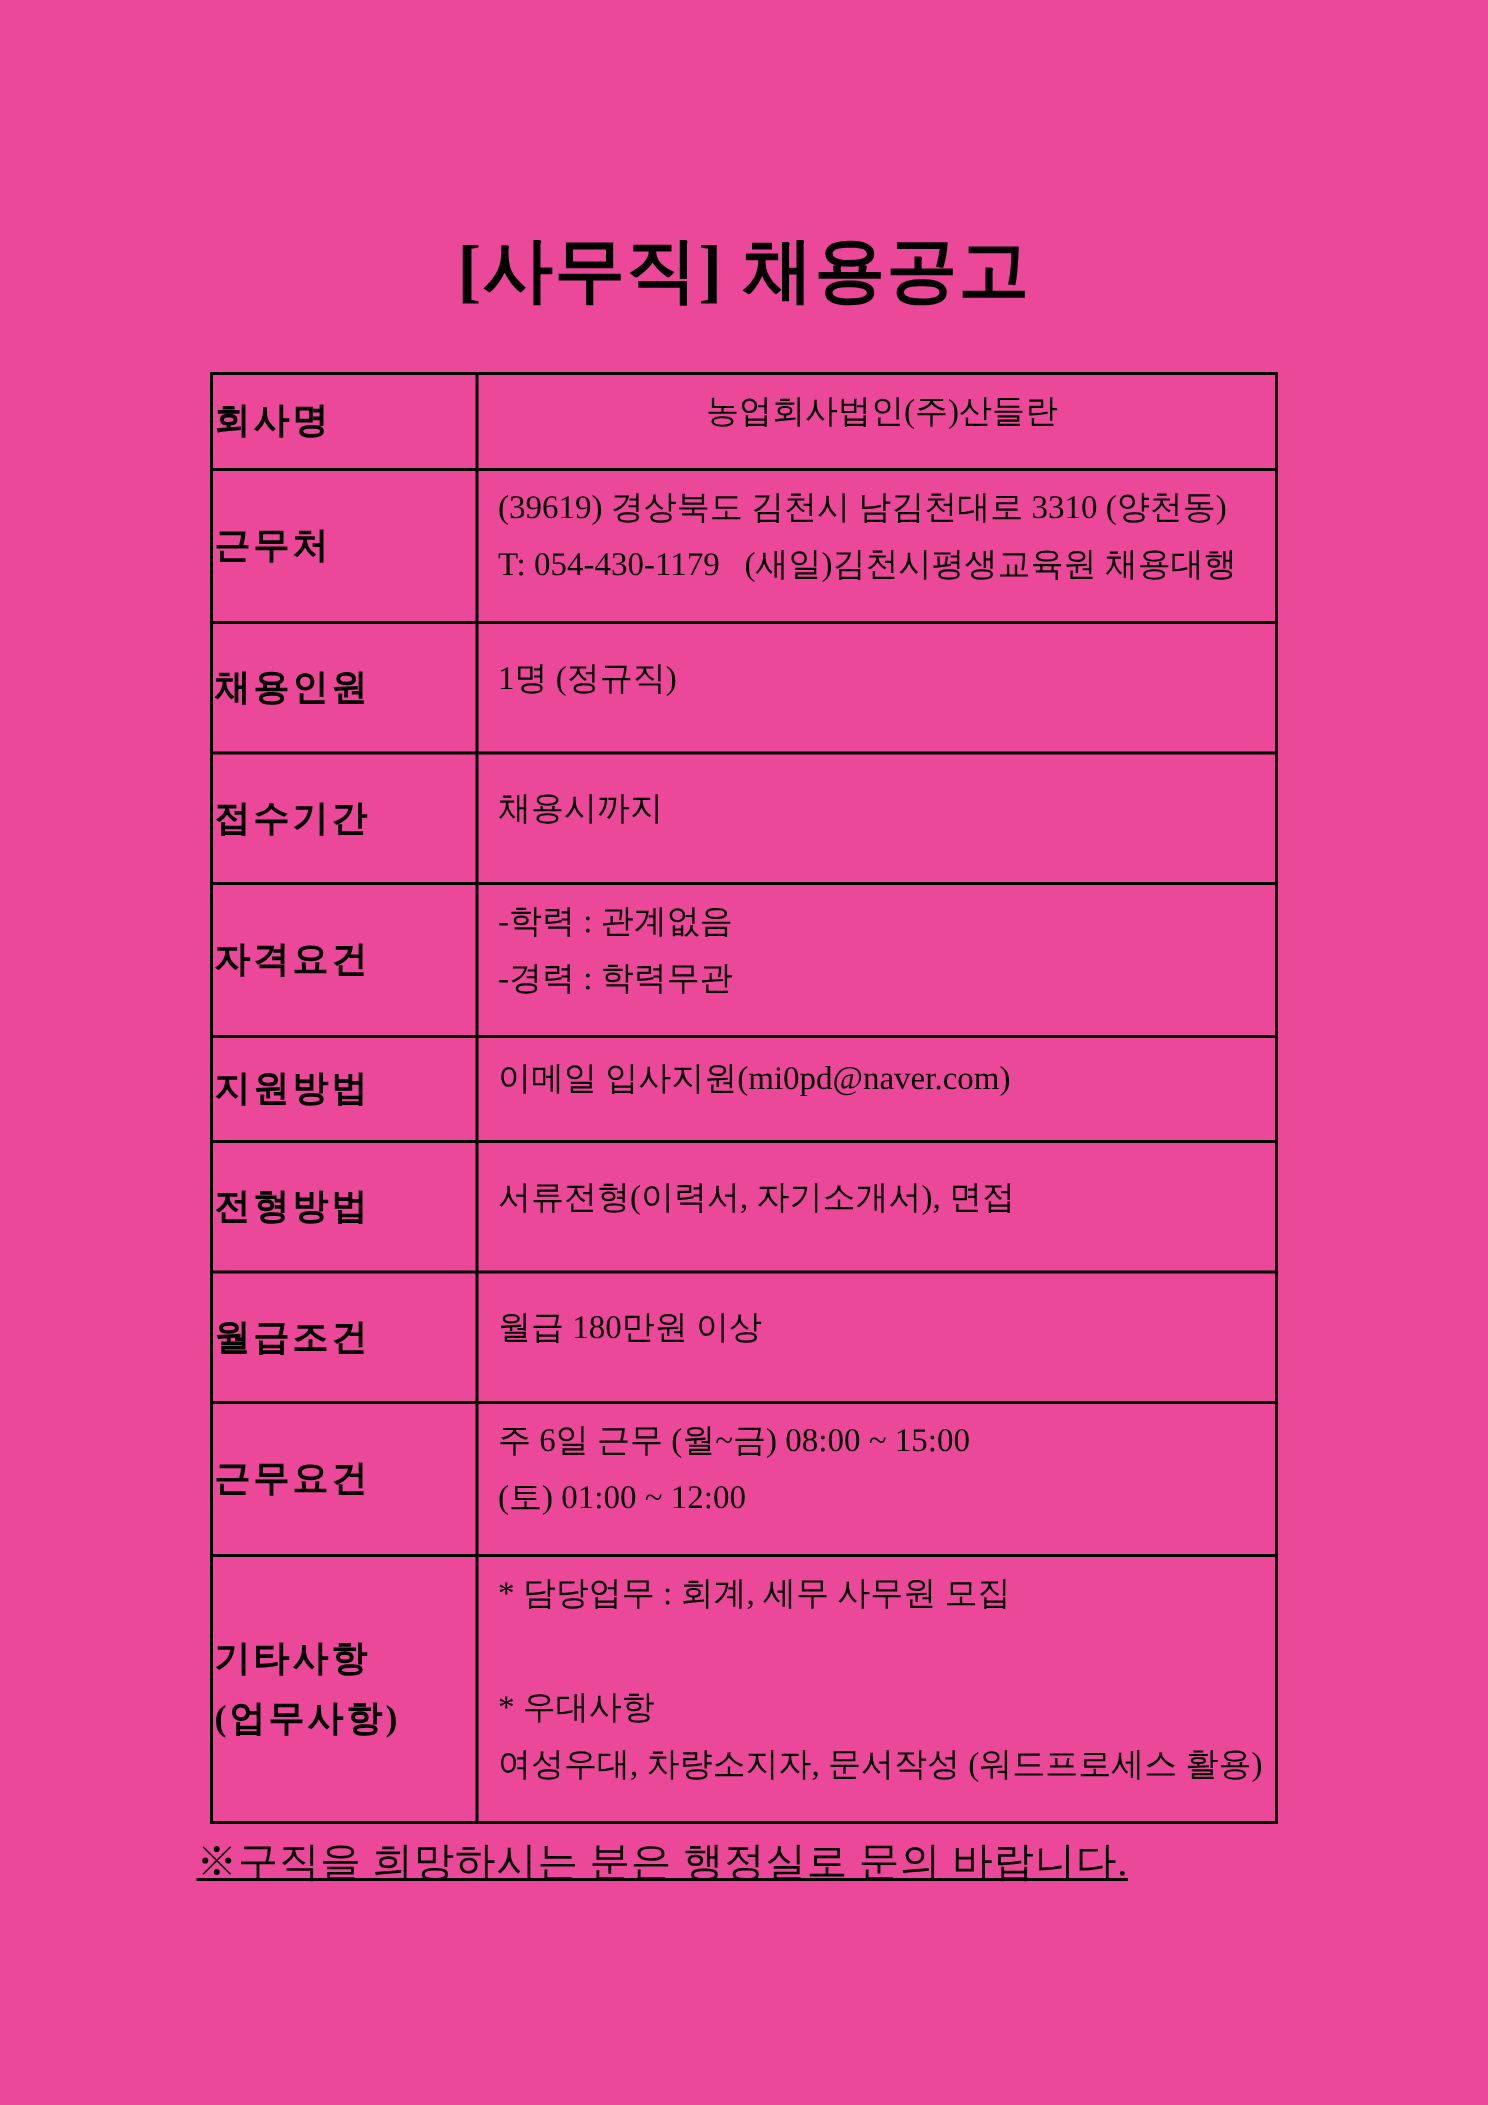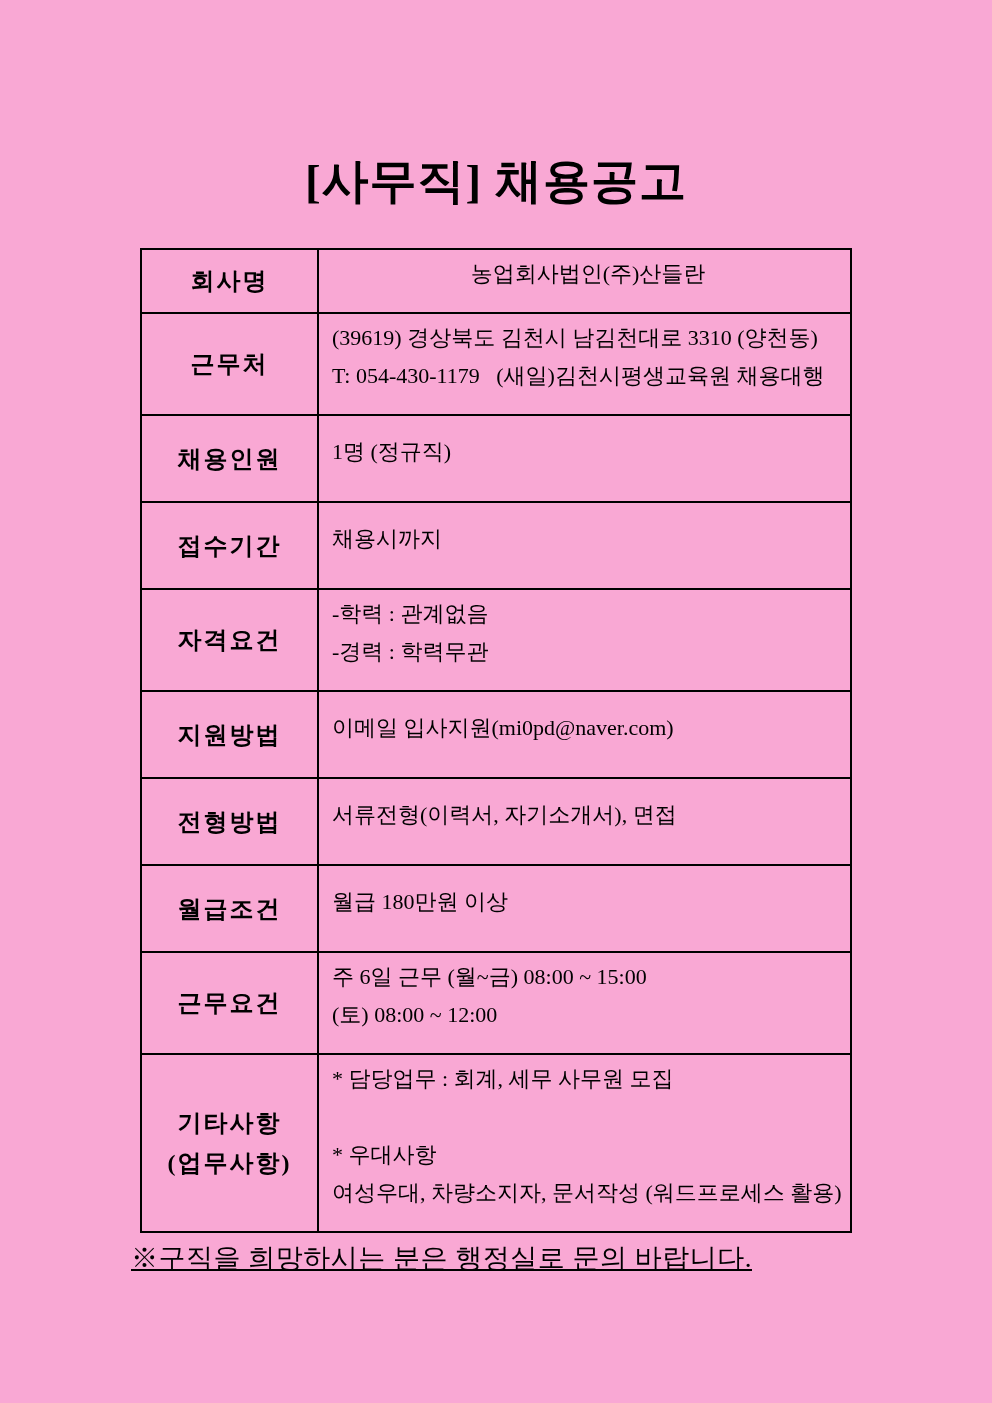--- a/index.html
+++ b/index.html
@@ -4,21 +4,21 @@
 <style>
   html, body { margin: 0; padding: 0; background: #fff; }
   body {
     font-family: "Liberation Serif", "DejaVu Serif", serif;
     color: #000;
   }
   .page {
     position: relative;
     width: 992px;
     height: 1403px;
-    background: #f9a8d4;
+    background: #ec4899;
     overflow: hidden;
   }
   .title {
     margin: 150px 0 0 0;
     text-align: center;
     font-size: 47px;
     font-weight: 700;
     letter-spacing: 1px;
     line-height: 62px;
   }
@@ -28,38 +28,38 @@
     width: 712px;
     margin: 36px 0 0 140px;
   }
   .job-table td {
     border: 2px solid #000;
     vertical-align: middle;
     overflow: hidden;
   }
   .label-cell {
     width: 173px;
-    text-align: center;
+    text-align: left;
     font-weight: 700;
     font-size: 24px;
     letter-spacing: 2px;
     line-height: 40px;
   }
   .value-cell {
     font-size: 22px;
     padding: 5px 6px 19px 13px;
     line-height: 38px;
   }
   .value-line { white-space: pre-wrap; }
   .job-table tr:nth-child(1)  { height: 44px; }
   .job-table tr:nth-child(2)  { height: 90px; }
   .job-table tr:nth-child(3)  { height: 87px; border-radius: 16px; }
   .job-table tr:nth-child(4)  { height: 87px; }
   .job-table tr:nth-child(5)  { height: 87px; }
-  .job-table tr:nth-child(6)  { height: 87px; }
+  .job-table tr:nth-child(6)  { height: 70px; }
   .job-table tr:nth-child(7)  { height: 87px; font-family: Liberation Serif, serif; }
   .job-table tr:nth-child(8)  { height: 87px; }
   .job-table tr:nth-child(9)  { height: 88px; }
   .job-table tr:nth-child(10) { height: 171px; }
   .footer {
     margin: 7px 0 0 131px;
     font-size: 27px;
     letter-spacing: 0.5px;
     text-decoration: underline;
   }
@@ -144,21 +144,21 @@
             <div class="value-line">월급 180만원 이상</div>
           </td>
   </tr>
 
   <tr>
     <td class="label-cell">
             <div class="value-line">근무요건</div>
           </td>
     <td class="value-cell">
             <div class="value-line">주 6일 근무 (월~금) 08:00 ~ 15:00</div>
-            <div class="value-line">(토) 08:00 ~ 12:00</div>
+            <div class="value-line">(토) 01:00 ~ 12:00</div>
           </td>
   </tr>
 
   <tr>
     <td class="label-cell">
             <div class="value-line">기타사항</div>
             <div class="value-line">(업무사항)</div>
           </td>
     <td class="value-cell">
             <div class="value-line">* 담당업무 : 회계, 세무 사무원 모집</div>

